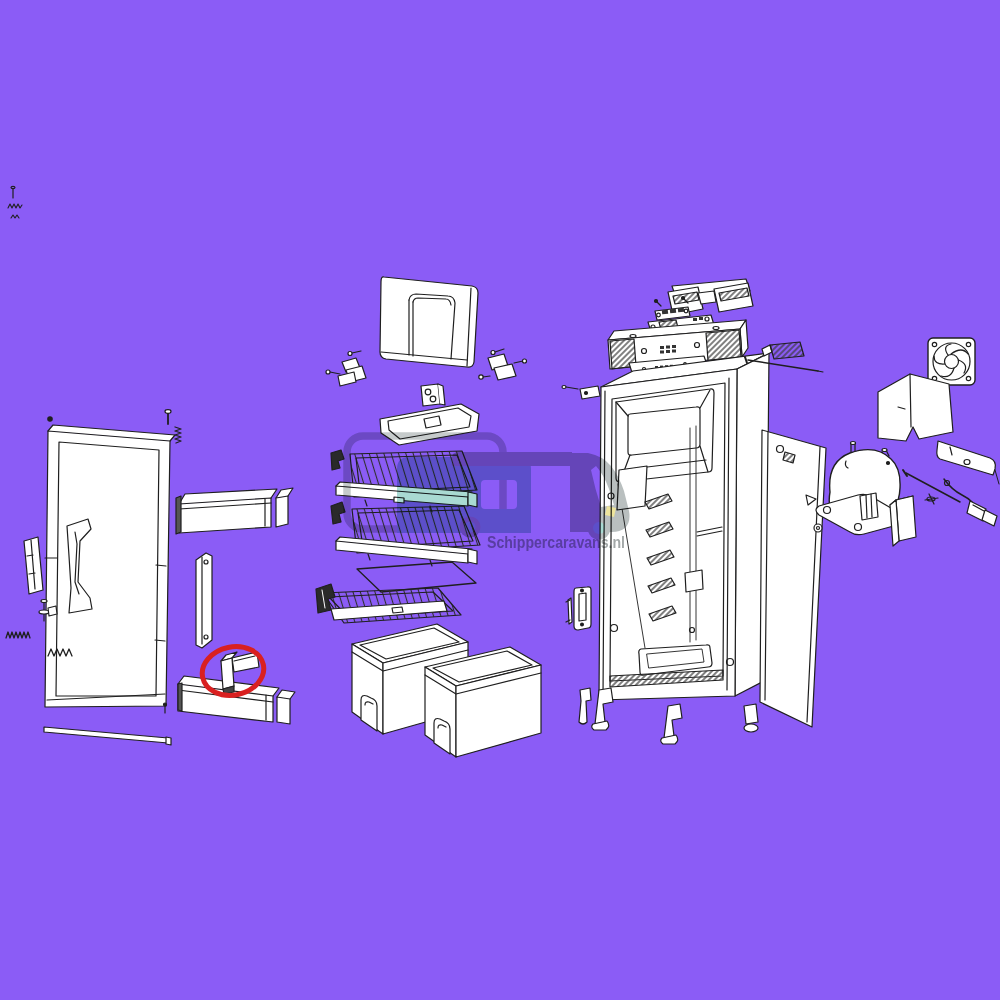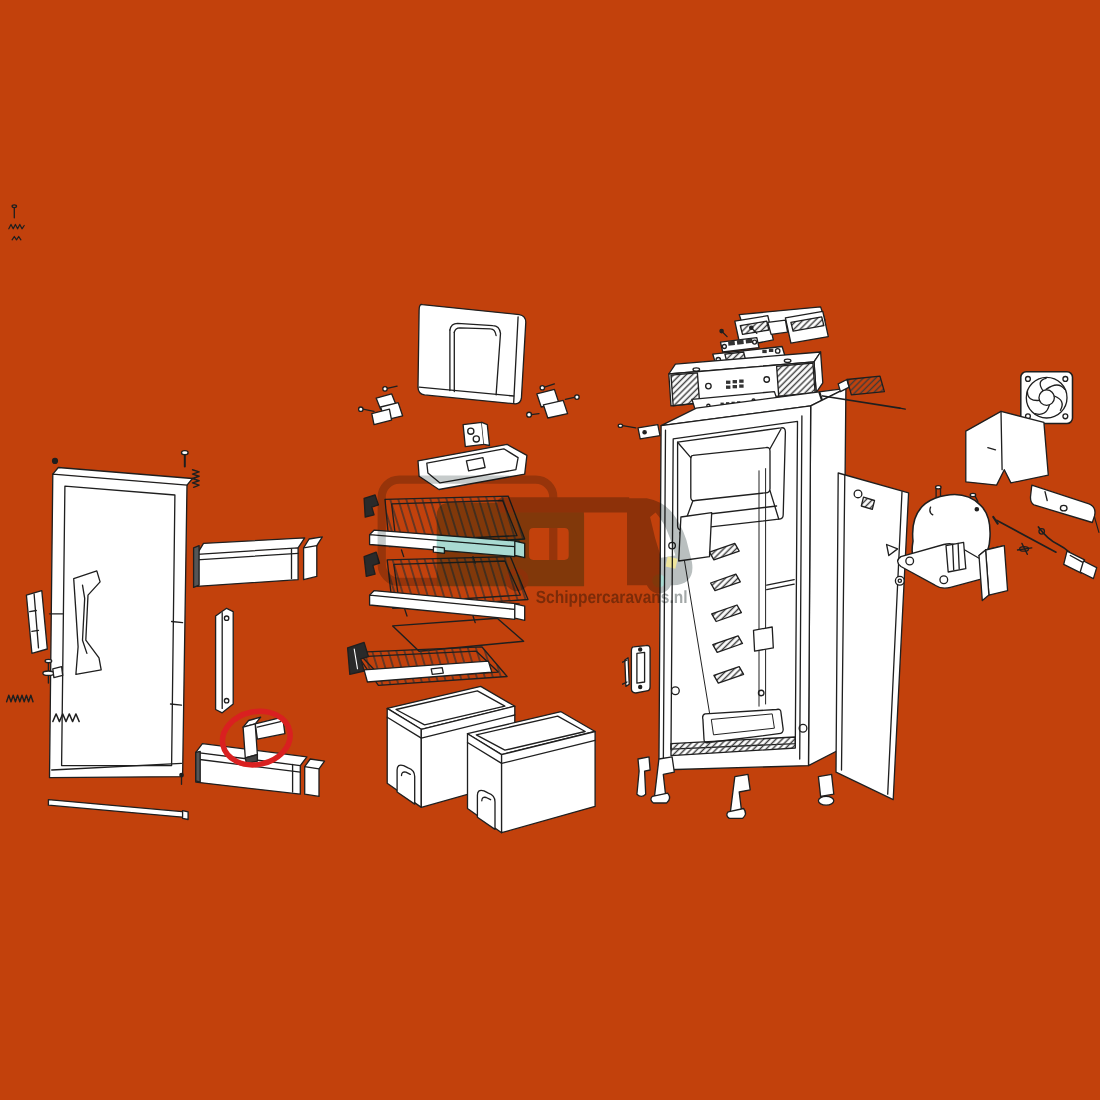--- a/index.html
+++ b/index.html
@@ -1,16 +1,16 @@
 <!DOCTYPE html>
 <html><head>
 <meta charset="utf-8">
 <style>
   html,body{margin:0;padding:0;background:#fff;}
-  .canvas{position:relative;width:1000px;height:1000px;background:#c2410c;overflow:hidden;
+  .canvas{position:relative;width:1000px;height:1000px;background:#8b5cf6;overflow:hidden;
           font-family:"Liberation Sans",sans-serif;}
   svg{display:block;}
   .wm{mix-blend-mode:multiply;}
   .wm-text{font-family:"Liberation Sans",sans-serif;font-weight:bold;}
 </style>
 </head>
 <body>
 
 <div class="canvas">
 <svg viewBox="0 0 1000 1000" width="1000" height="1000">

